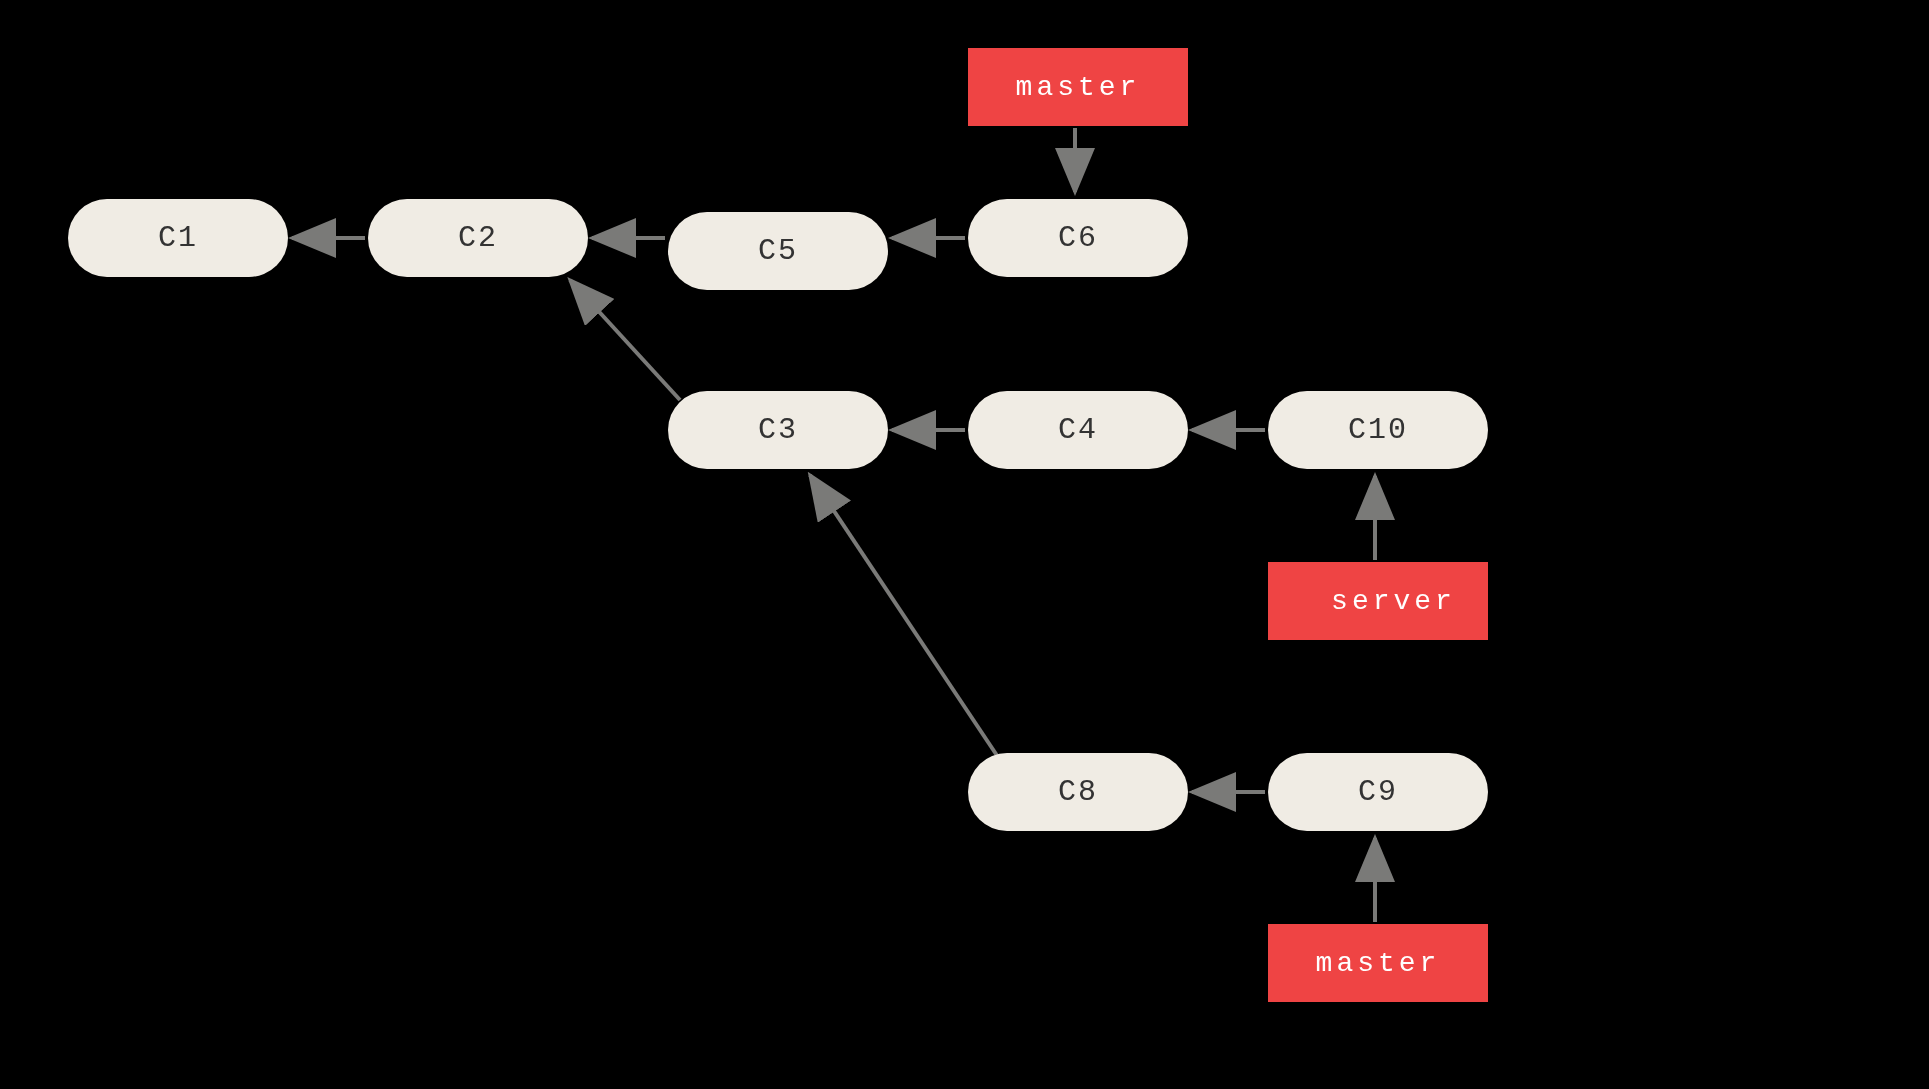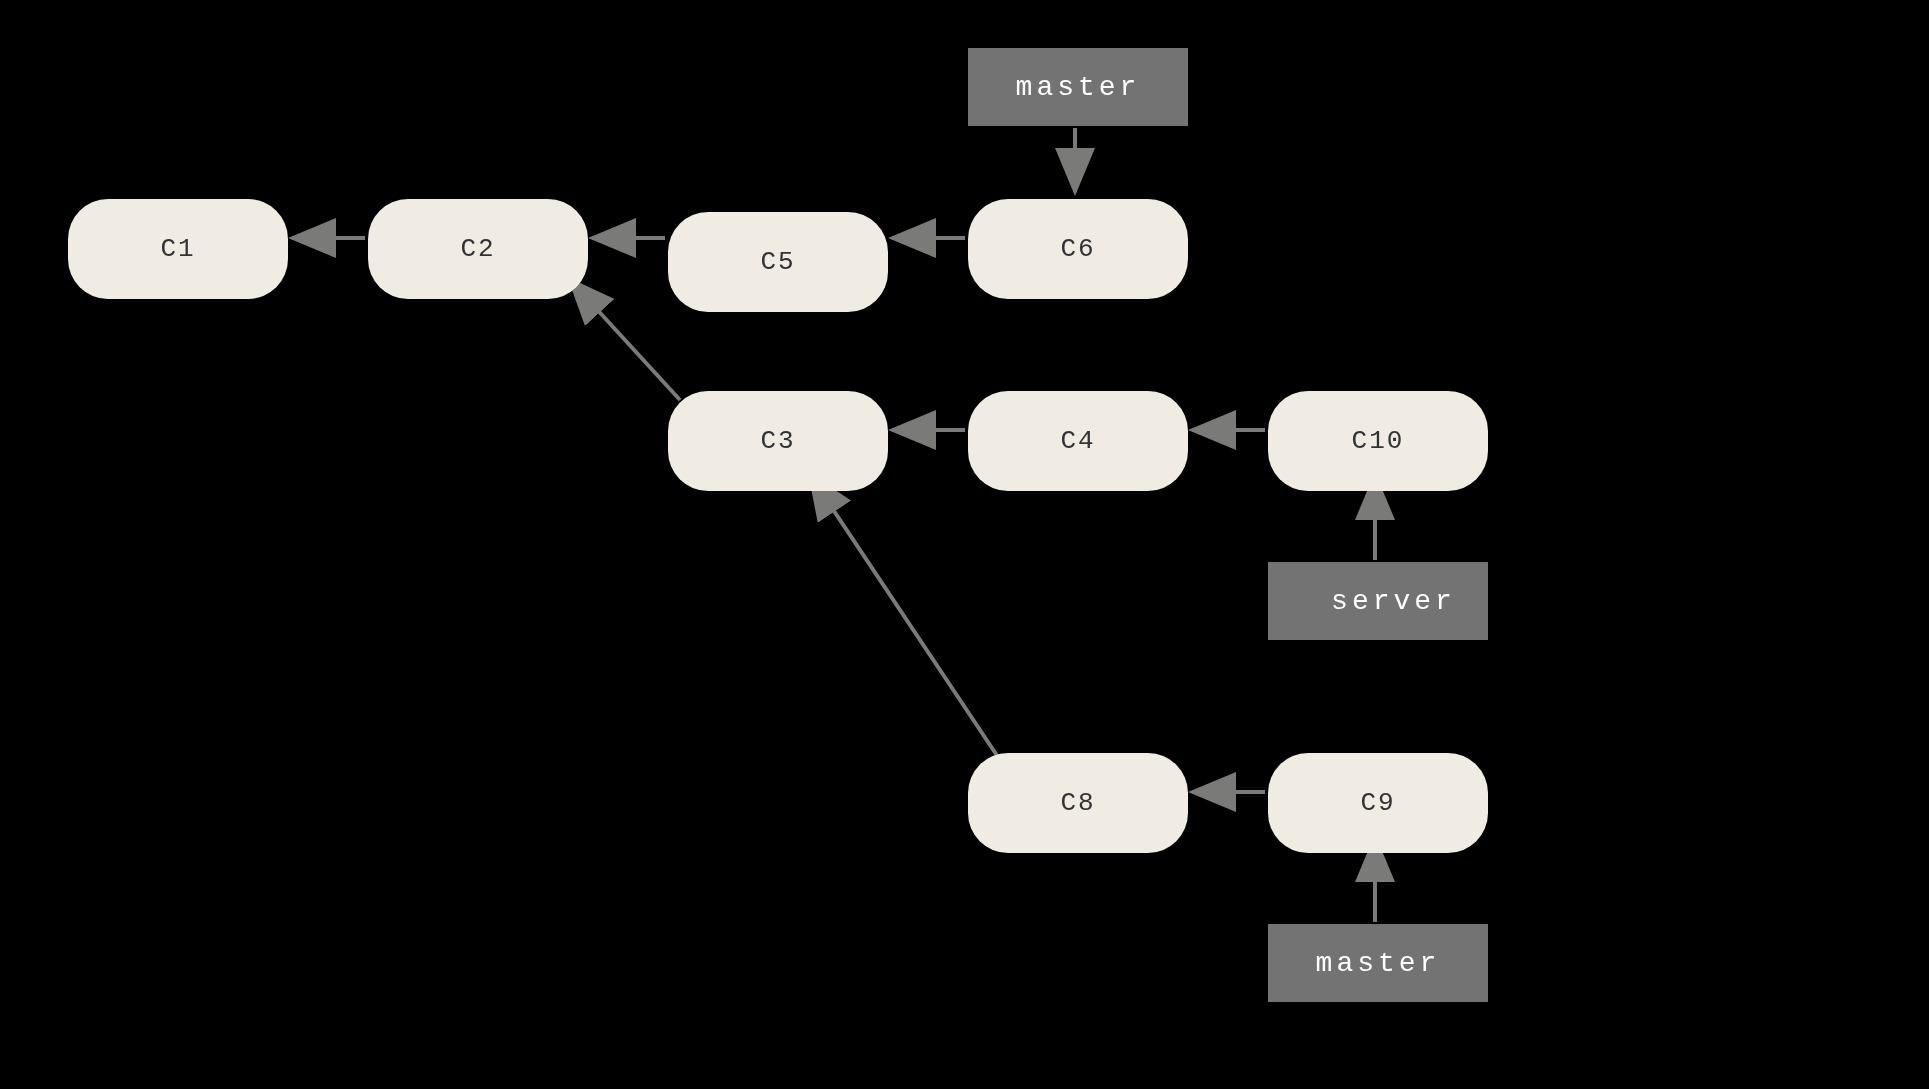--- a/index.html
+++ b/index.html
@@ -8,31 +8,31 @@
       width: 1929px;
       height: 1089px;
       position: relative;
       font-family: 'Courier New', monospace;
     }
     .commit {
       position: absolute;
       background: #f0ece4;
       border-radius: 40px;
       width: 220px;
-      height: 100px;
+      height: 78px;
       display: flex;
       align-items: center;
       justify-content: center;
-      font-size: 26px;
+      font-size: 30px;
       color: #333;
       letter-spacing: 2px;
     }
     .branch {
       position: absolute;
-      background: #737373;
+      background: #ef4444;
       width: 220px;
       height: 78px;
       display: flex;
       align-items: center;
       justify-content: center;
       font-size: 28px;
       color: #fff;
       letter-spacing: 4px;
     }
     svg.arrows {

